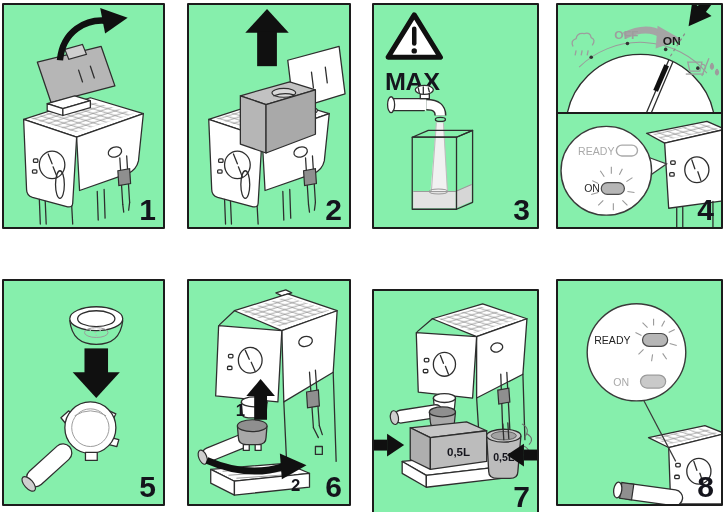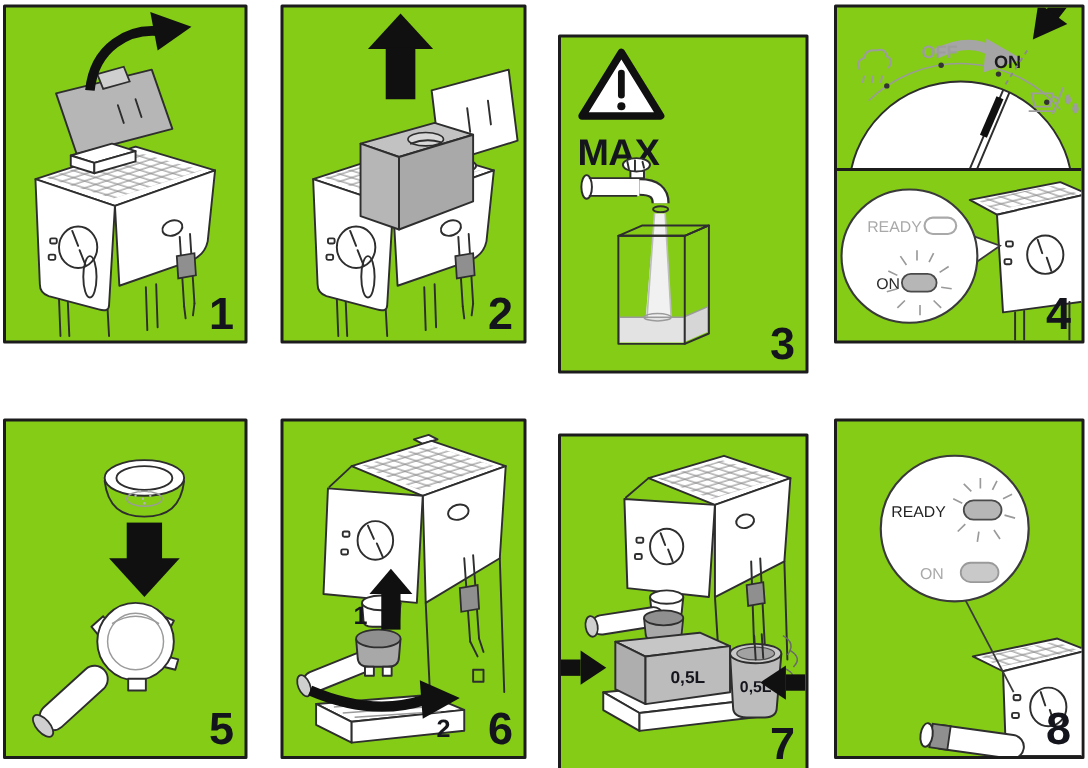--- a/index.html
+++ b/index.html
@@ -1,18 +1,18 @@
 <!DOCTYPE html>
 <html><head>
 <meta charset="utf-8">
 <style>
   html,body{margin:0;padding:0;background:#fff;}
   #page{position:relative;width:725px;height:512px;background:#fff;overflow:hidden;
         font-family:"Liberation Sans",sans-serif;}
-  .panel{position:absolute;background:#84cc16;border:2px solid #1c1c1c;border-radius:1px;box-sizing:border-box;}
+  .panel{position:absolute;background:#86efac;border:2px solid #1c1c1c;border-radius:1px;box-sizing:border-box;}
   .panel svg{position:absolute;left:0;top:0;width:100%;height:100%;}
   .num{position:absolute;right:7px;bottom:2px;font-size:30px;font-weight:bold;color:#14141c;line-height:1;}
   svg .s{stroke:#2e2e2e;stroke-width:1.3;stroke-linejoin:round;stroke-linecap:round;fill:none;}
   svg .fw{fill:#fff;stroke:#2e2e2e;stroke-width:1.3;stroke-linejoin:round;}
   svg .fg{fill:#b6b6b6;stroke:#2e2e2e;stroke-width:1.3;stroke-linejoin:round;}
   svg .fg2{fill:#cfcfcf;stroke:#2e2e2e;stroke-width:1.2;}
   svg .fd{fill:#8f8f8f;stroke:#2e2e2e;stroke-width:1.2;}
   svg .blk{fill:#101010;stroke:none;}
   svg .thin{stroke:#9b9b9b;stroke-width:1;fill:none;}
   svg text{font-family:"Liberation Sans",sans-serif;}
@@ -111,21 +111,21 @@
         <path class="s" d="M86,92 q10,-4 20,-1"></path>
       </g>
       <g>
         <polygon class="blk" points="57,28 79,4 101,28"></polygon>
         <rect class="blk" x="69" y="27" width="20" height="35"></rect>
       </g>
     </svg>
     <div class="num">2</div>
   </div>
 
-  <div class="panel" style="left:372px;top:3px;width:167px;height:226px;margin-top:20px;">
+  <div class="panel" style="left:372px;top:3px;width:167px;height:226px;">
     <svg viewBox="0 0 162 225" preserveAspectRatio="none">
       <g>
         <polygon points="40,10 66,53 14,53" fill="#fff" stroke="#101010" stroke-width="5" stroke-linejoin="round"></polygon>
         <path d="M40,24 L40,39" stroke="#101010" stroke-width="4.5" stroke-linecap="round" fill="none"></path>
         <circle cx="40" cy="46.5" r="2.7" fill="#101010"></circle>
       </g>
       <text x="11" y="86" font-size="25" class="lbl" style="letter-spacing:-0.5px">MAX</text>
       <g>
         <rect x="19" y="95" width="33" height="12" fill="#fff" stroke="none"></rect>
         <ellipse class="fw" cx="17" cy="101" rx="3.5" ry="8"></ellipse>

